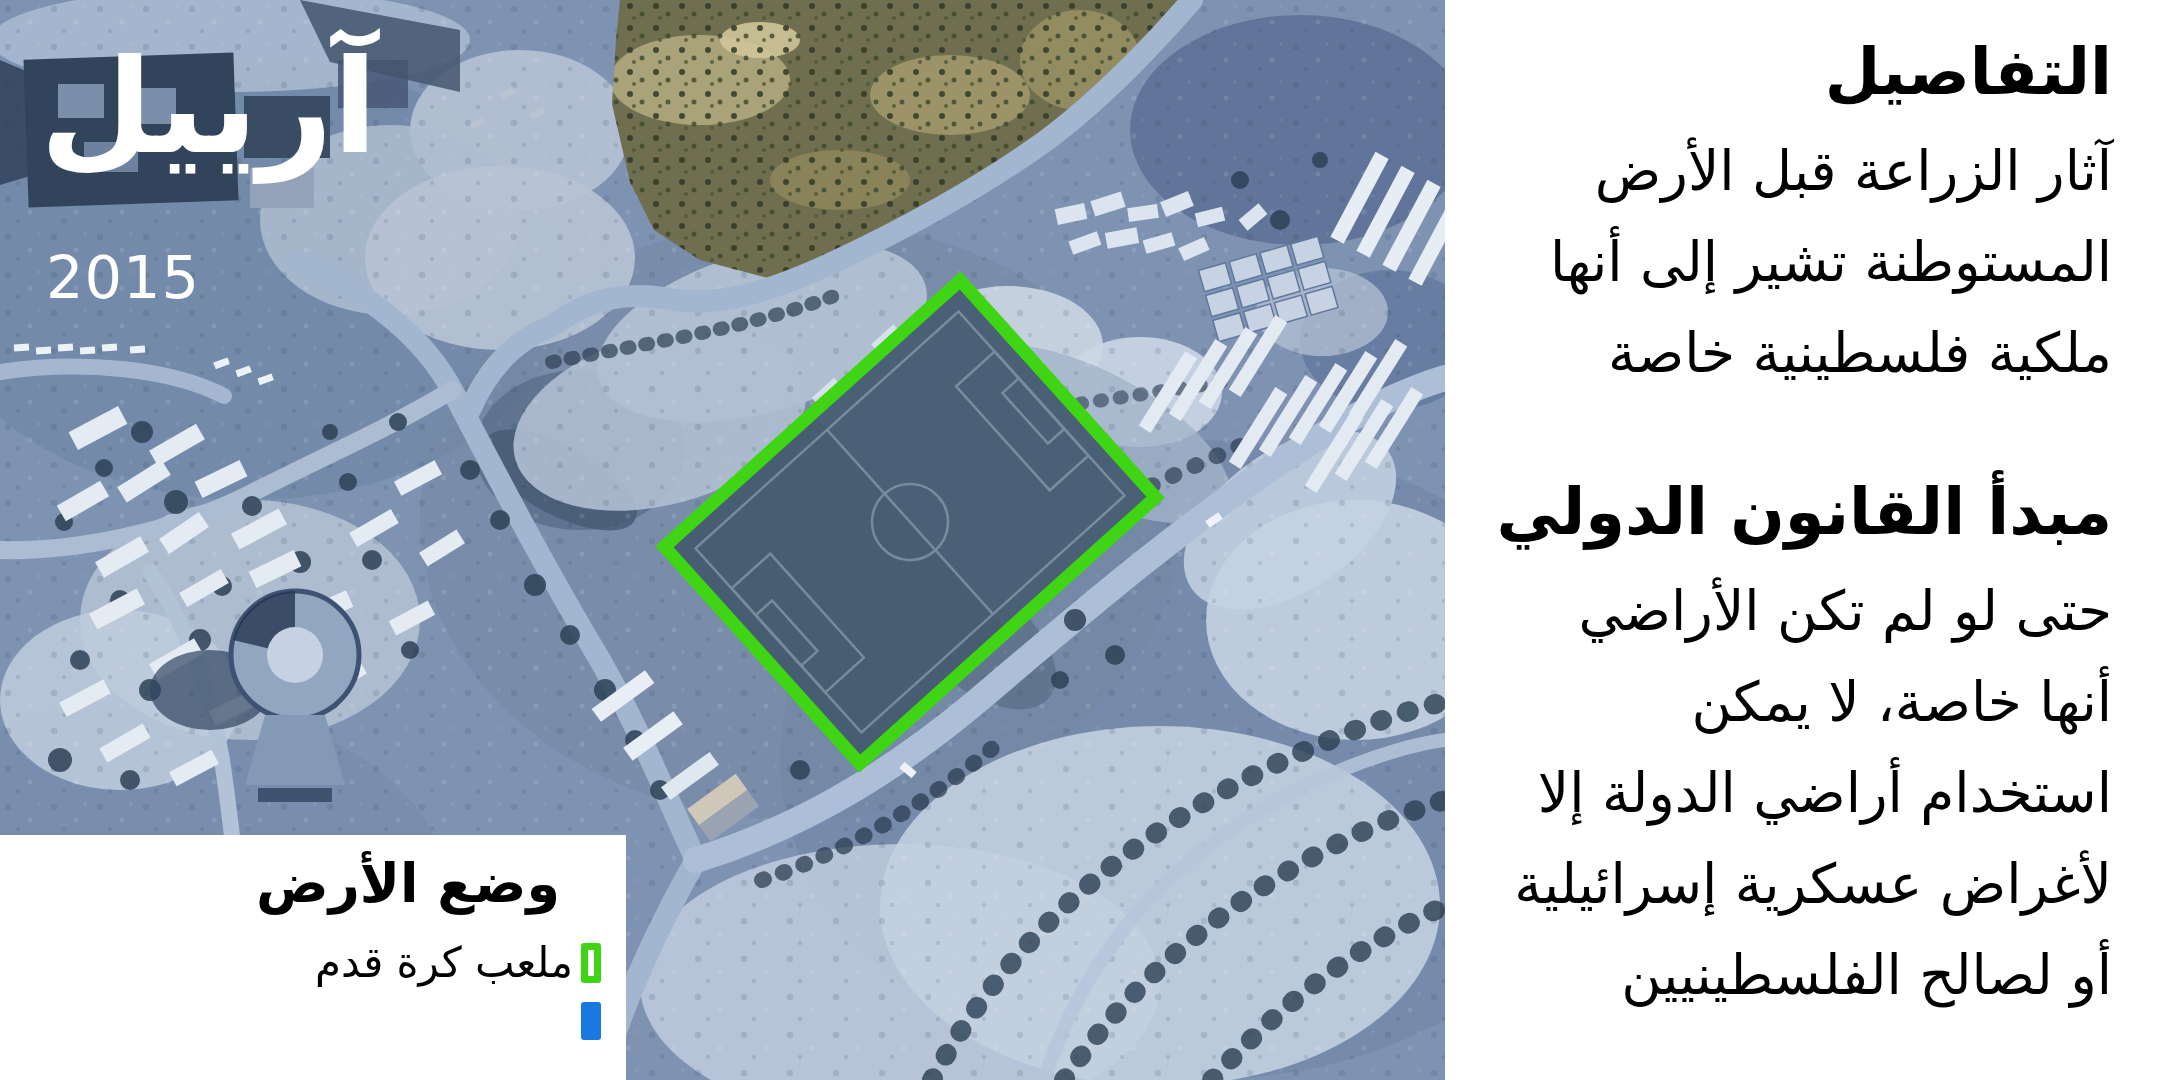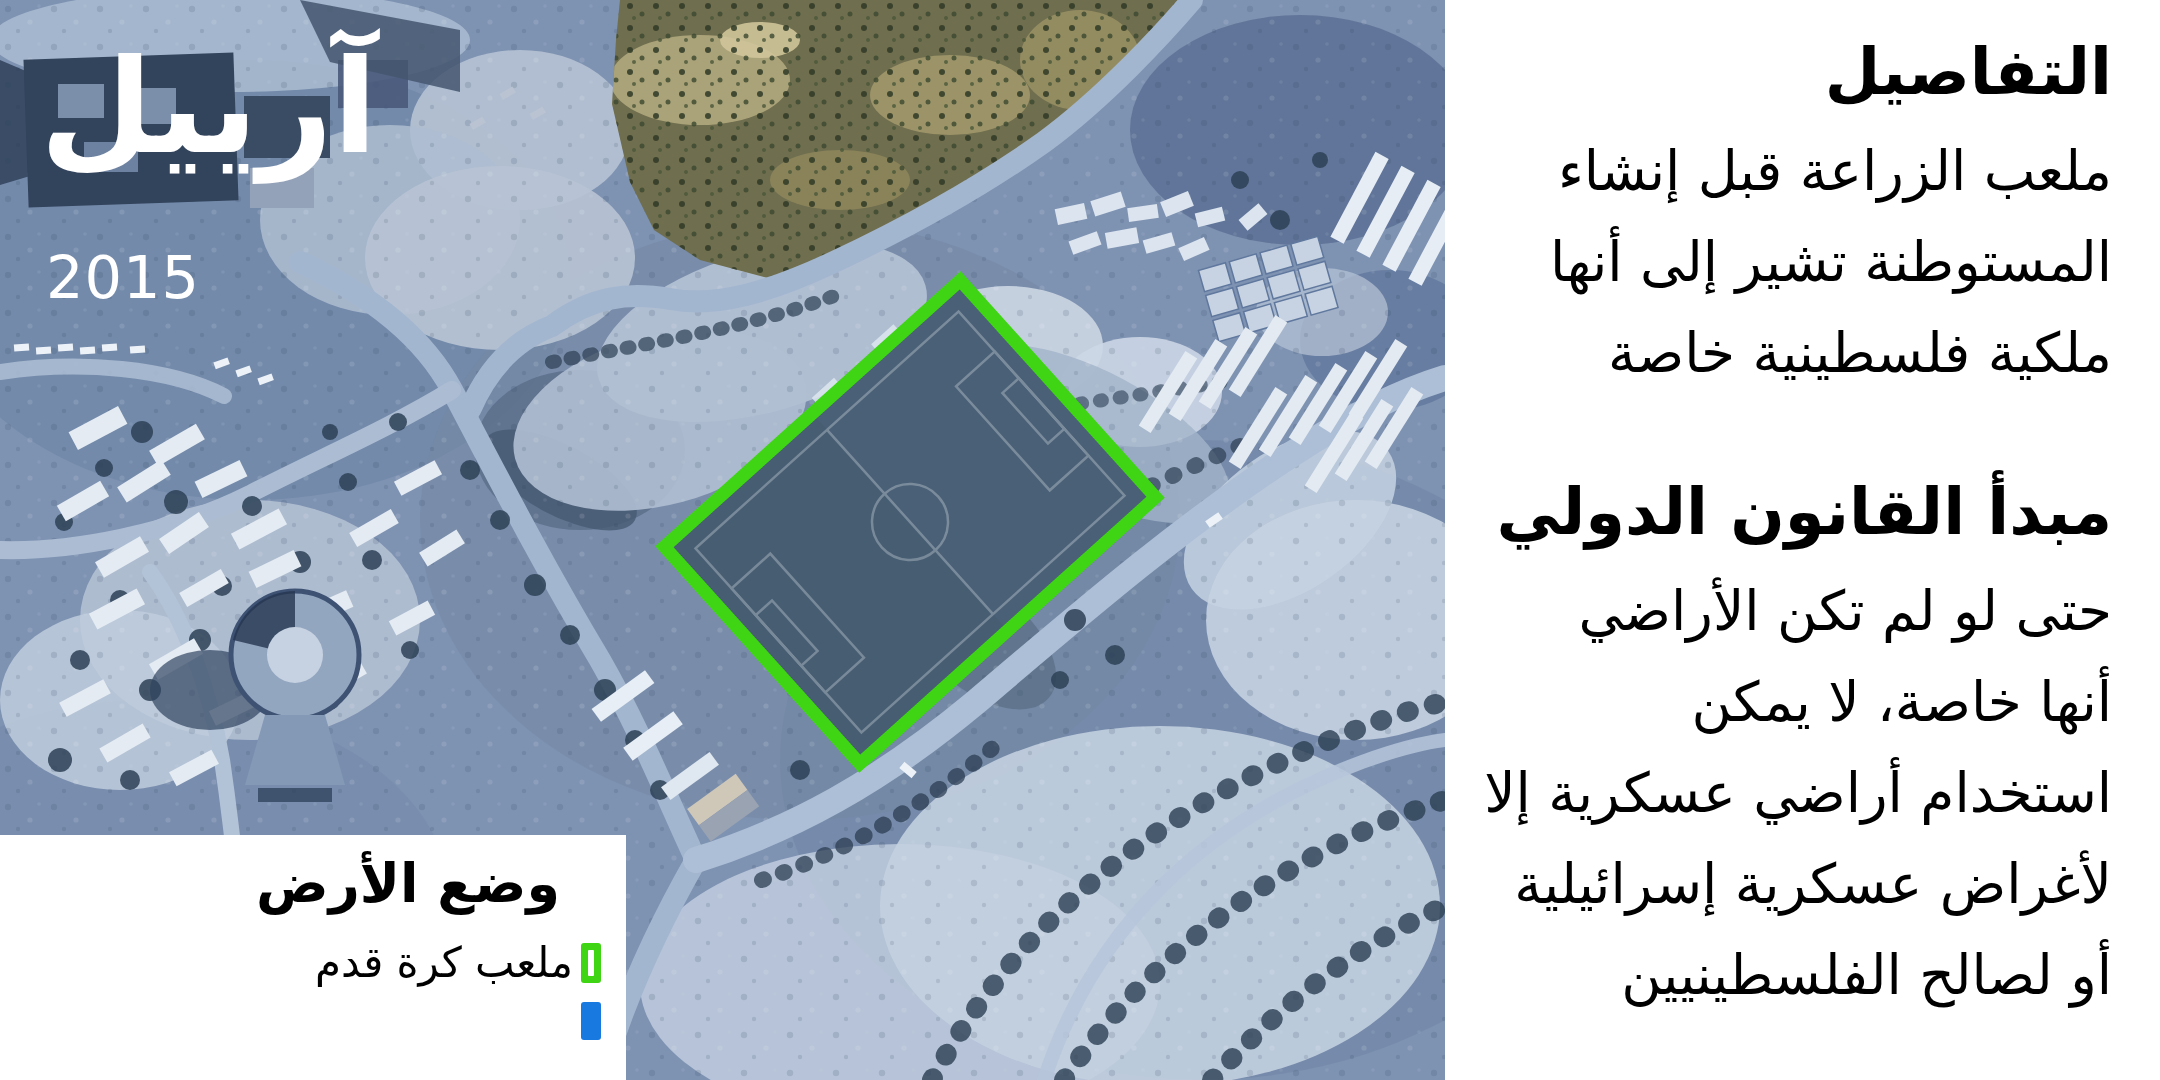--- a/index.html
+++ b/index.html
@@ -329,30 +329,30 @@
     </div>
     <div class="legend-row">
       <div class="swatch swatch-blue"></div>
     </div>
   </div>
 
   <div class="panel">
     <div class="details-section" id="section-details">
       <h2 class="details-heading">التفاصيل</h2>
       <div class="details-lines">
-        <span class="details-line">ملعب الزراعة قبل إنشاء</span>
+        <span class="details-line">آثار الزراعة قبل الأرض</span>
         <span class="details-line">المستوطنة تشير إلى أنها</span>
         <span class="details-line">ملكية فلسطينية خاصة</span>
       </div>
     </div>
     <div class="details-section" id="section-law">
       <h2 class="details-heading">مبدأ القانون الدولي</h2>
       <div class="details-lines">
         <span class="details-line">حتى لو لم تكن الأراضي</span>
         <span class="details-line">أنها خاصة، لا يمكن</span>
-        <span class="details-line">استخدام أراضي عسكرية إلا</span>
+        <span class="details-line">استخدام أراضي الدولة إلا</span>
         <span class="details-line">لأغراض عسكرية إسرائيلية</span>
         <span class="details-line">أو لصالح الفلسطينيين</span>
       </div>
     </div>
   </div>
 
 </div>
 
 </body></html>

